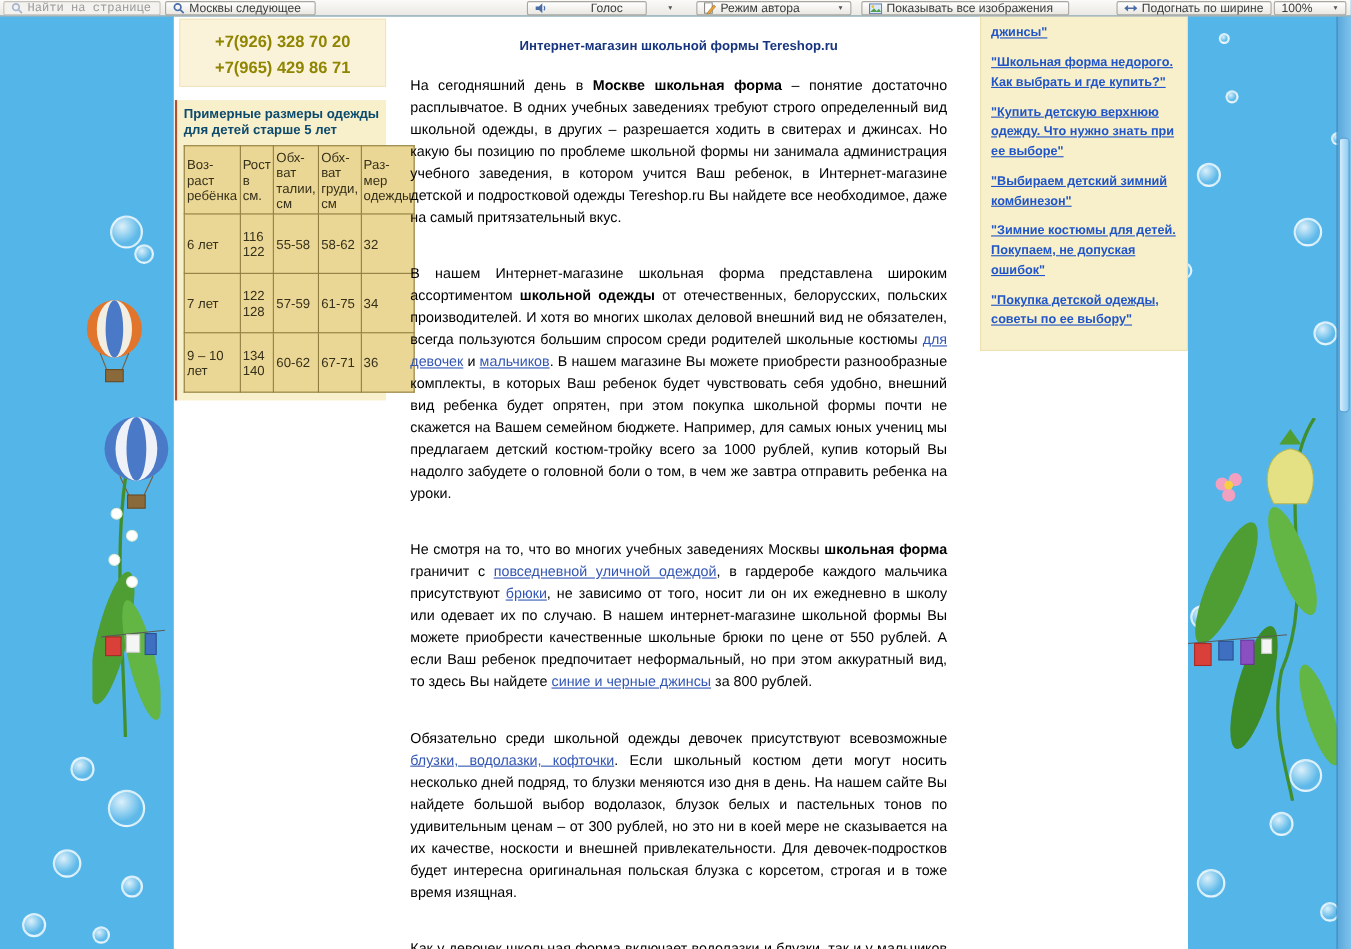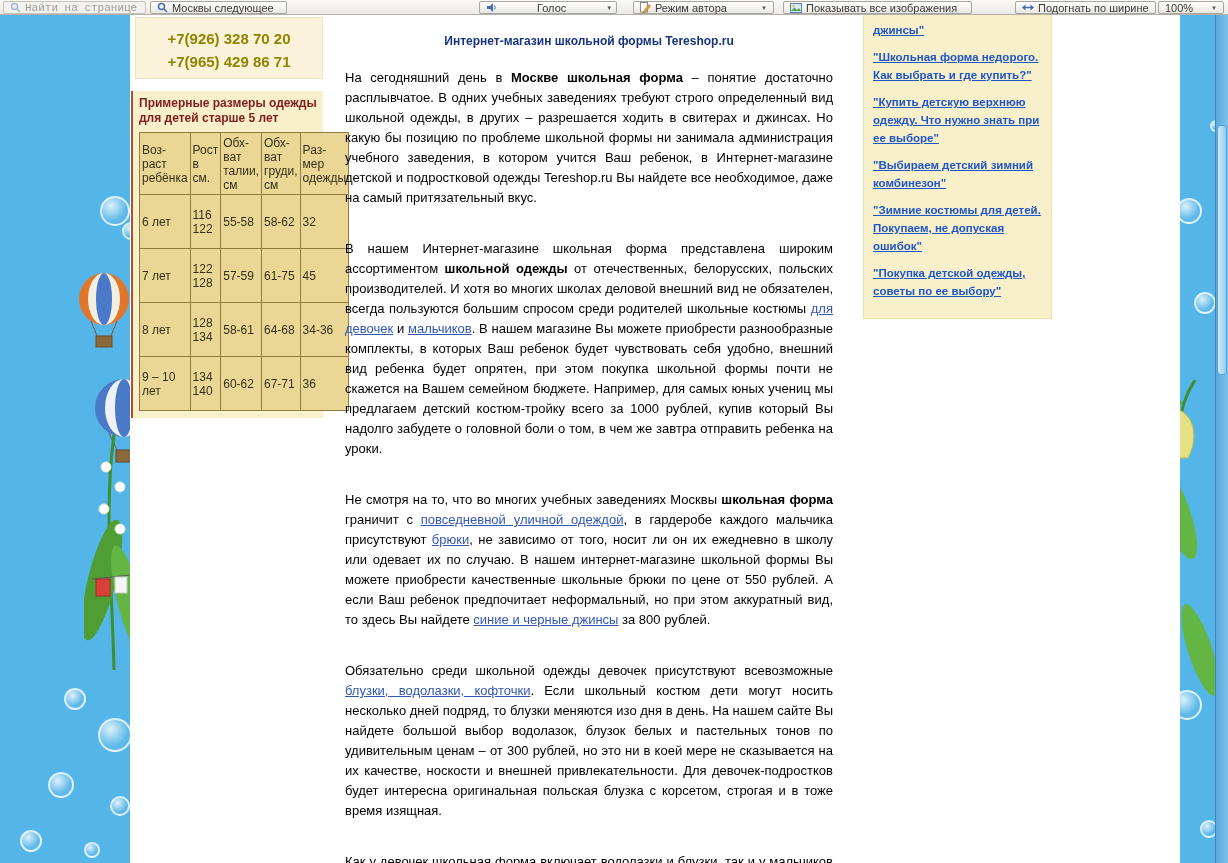--- a/index.html
+++ b/index.html
@@ -25,37 +25,37 @@
   }
   .fb-btn.disabled { color:#9a9a9a; border-color:#c4c1ba; background:#f3f2ef; }
   .fb-btn.disabled svg { opacity:.45; }
   .fb-arrow { font-size:6px; color:#555; margin-left:auto; line-height:1; }
   .fbi { flex:0 0 auto; display:block; }
 
   
   .page { position:absolute; top:15px; left:0; right:0; bottom:0; }
 
   .content {
-    position:absolute; left:130px; top:0; width:1050px; height:100%;
+    position:absolute; left:158px; top:0; width:922px; height:100%;
     background:#ffffff; z-index:10;
   }
 
   
   .phone-box {
     position:absolute; left:5px; top:2px; width:188px; height:62px;
     background:#faf3da; border:1px solid #efe4bd;
     text-align:center; color:#8f8500; font-size:15px; font-weight:bold;
     padding-top:9px; line-height:23px;
   }
   .size-block {
     position:absolute; left:1px; top:76px; width:192px;
     background:#f8efcb; padding:5px 5px 7px 6px;
     border-left:2px solid #b0502e;
   }
-  .size-title { color:#7f1d1d; font-weight:bold; font-size:12px; line-height:15px; margin-bottom:6px; }
+  .size-title { color:#0c4a6e; font-weight:bold; font-size:12px; line-height:15px; margin-bottom:6px; }
   table.size { border-collapse:collapse; background:#ebd795; }
   .size th, .size td {
     border:1px solid #8f7e40; font-size:12px; font-weight:normal;
     color:#35301a; padding:2px 2px; text-align:left; vertical-align:middle;
   }
   .size thead tr { height:62px; }
   .size tbody tr { height:54px; }
   .size th:nth-child(1), .size td:nth-child(1) { width:46px; }
   .size th:nth-child(2), .size td:nth-child(2) { width:31px; }
   .size th:nth-child(3), .size td:nth-child(3) { width:34px; }
@@ -121,21 +121,21 @@
   </div>
 
   <div class="fb-btn" style="left:150px;width:137px;">
     <svg class="fbi" width="11" height="11">
       <circle cx="4.5" cy="4.5" r="3" fill="none" stroke="#4a6da8" stroke-width="1.5"></circle>
       <line x1="7" y1="7" x2="10" y2="10" stroke="#4a6da8" stroke-width="1.5"></line>
     </svg>
     <span>Москвы следующее</span>
   </div>
 
-  <div class="fb-btn" style="left:479px;width:138px;gap:40px;">
+  <div class="fb-btn" style="left:479px;width:109px;gap:40px;">
     <svg class="fbi" width="11" height="11">
       <path d="M1 4 L4 4 L7 1 L7 10 L4 7 L1 7 Z" fill="#4a6da8"></path>
       <path d="M8.5 3.5 Q10 5.5 8.5 7.5" stroke="#4a6da8" fill="none"></path>
     </svg>
     <span>Голос</span>
     <span class="fb-arrow">▼</span>
   </div>
 
   <div class="fb-btn" style="left:633px;width:141px;">
     <svg class="fbi" width="11" height="11">
@@ -279,28 +279,21 @@
               <td>116 122</td>
               <td>55-58</td>
               <td>58-62</td>
               <td>32</td>
             </tr>
             <tr>
               <td>7 лет</td>
               <td>122 128</td>
               <td>57-59</td>
               <td>61-75</td>
-              <td>45</td>
-            </tr>
-            <tr>
-              <td>8 лет</td>
-              <td>128 134</td>
-              <td>58-61</td>
-              <td>64-68</td>
-              <td>34-36</td>
+              <td>34</td>
             </tr>
             <tr>
               <td>9 – 10 лет</td>
               <td>134 140</td>
               <td>60-62</td>
               <td>67-71</td>
               <td>36</td>
             </tr>
           </tbody>
       </table>

